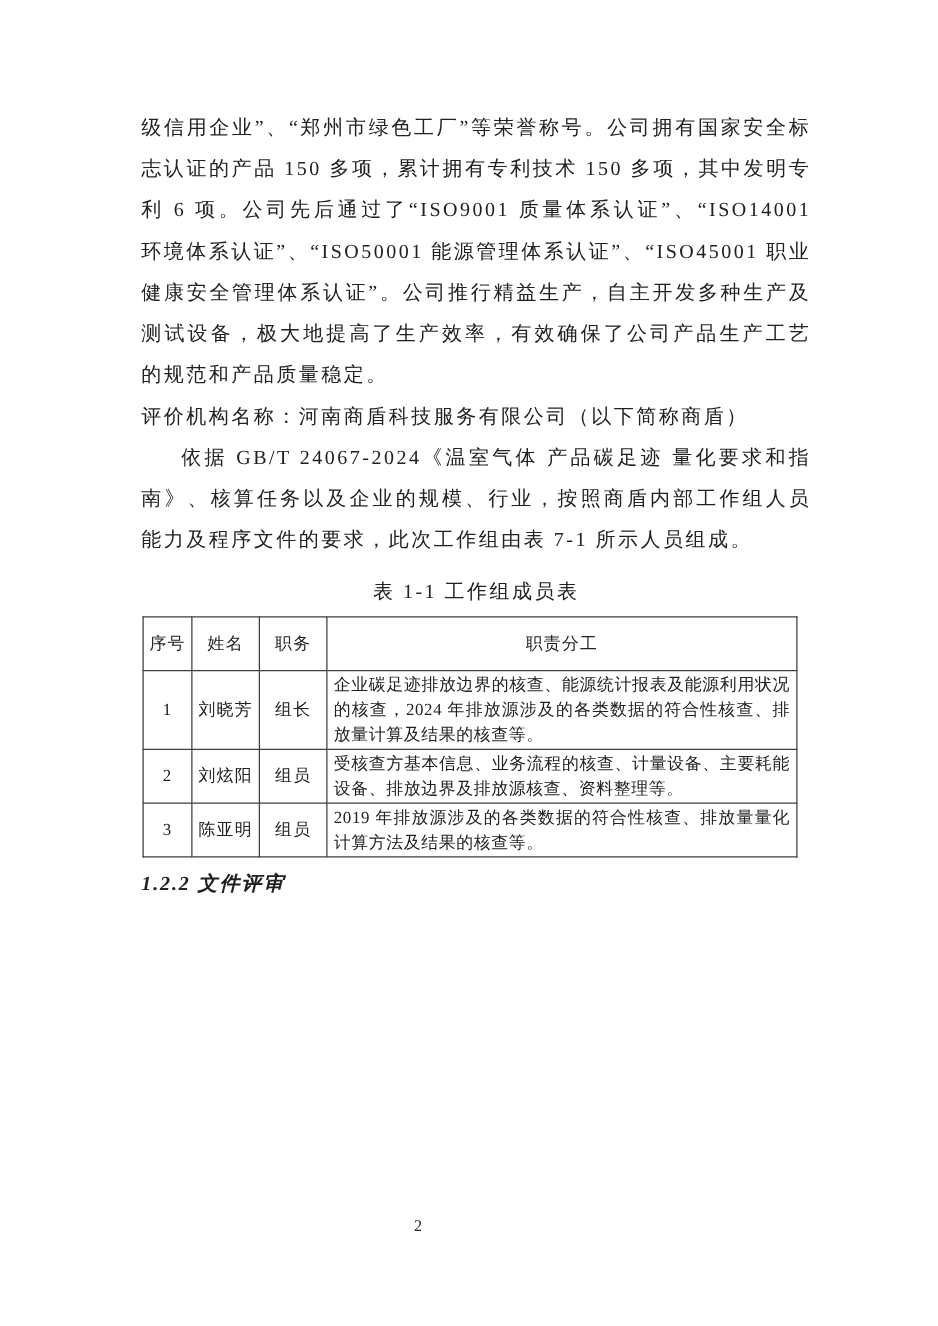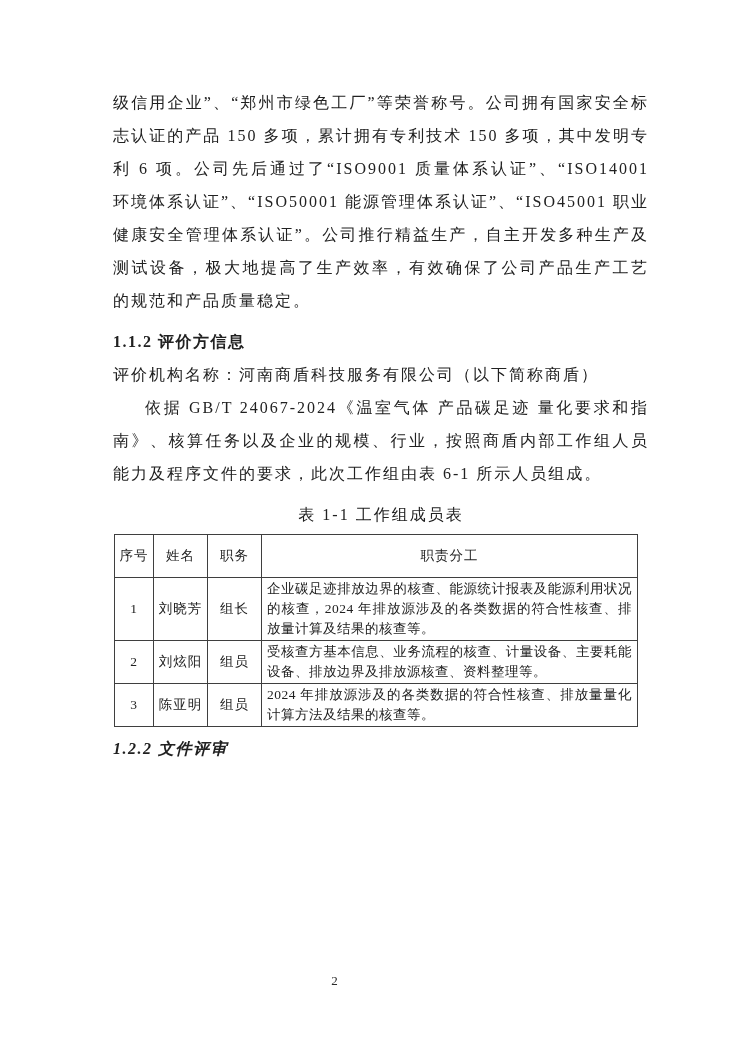--- a/index.html
+++ b/index.html
@@ -96,27 +96,26 @@
   }
 </style>
 </head>
 <body>
 
 <div class="page">
   <div class="content">
 
     <p class="par">级信用企业”、“郑州市绿色工厂”等荣誉称号。公司拥有国家安全标志认证的产品 150 多项，累计拥有专利技术 150 多项，其中发明专利 6 项。公司先后通过了“ISO9001 质量体系认证”、“ISO14001 环境体系认证”、“ISO50001 能源管理体系认证”、“ISO45001 职业健康安全管理体系认证”。公司推行精益生产，自主开发多种生产及测试设备，极大地提高了生产效率，有效确保了公司产品生产工艺的规范和产品质量稳定。</p>
 
-    <h3 class="heading h112">1.1.2 评价方信息</h3>
 
     <p class="par">评价机构名称：河南商盾科技服务有限公司（以下简称商盾）</p>
 
 
 
-    <p class="par indent">依据 GB/T 24067-2024《温室气体 产品碳足迹 量化要求和指南》、核算任务以及企业的规模、行业，按照商盾内部工作组人员能力及程序文件的要求，此次工作组由表 6-1 所示人员组成。</p>
+    <p class="par indent">依据 GB/T 24067-2024《温室气体 产品碳足迹 量化要求和指南》、核算任务以及企业的规模、行业，按照商盾内部工作组人员能力及程序文件的要求，此次工作组由表 7-1 所示人员组成。</p>
 
     <div class="table-caption">表 1-1 工作组成员表</div>
 
     <table class="members">
       <colgroup>
         <col class="w-no">
           <col class="w-name">
           <col class="w-role">
           <col>
       </colgroup>
@@ -138,21 +137,21 @@
         <tr>
           <td class="c">2</td>
           <td class="c">刘炫阳</td>
           <td class="c">组员</td>
           <td class="duty">受核查方基本信息、业务流程的核查、计量设备、主要耗能设备、排放边界及排放源核查、资料整理等。</td>
         </tr>
         <tr>
           <td class="c">3</td>
           <td class="c">陈亚明</td>
           <td class="c">组员</td>
-          <td class="duty">2024 年排放源涉及的各类数据的符合性核查、排放量量化计算方法及结果的核查等。</td>
+          <td class="duty">2019 年排放源涉及的各类数据的符合性核查、排放量量化计算方法及结果的核查等。</td>
         </tr>
       </tbody>
     </table>
 
     <h3 class="heading h122">1.2.2 文件评审</h3>
 
 
   </div>
 
   <div class="page-number">2</div>

